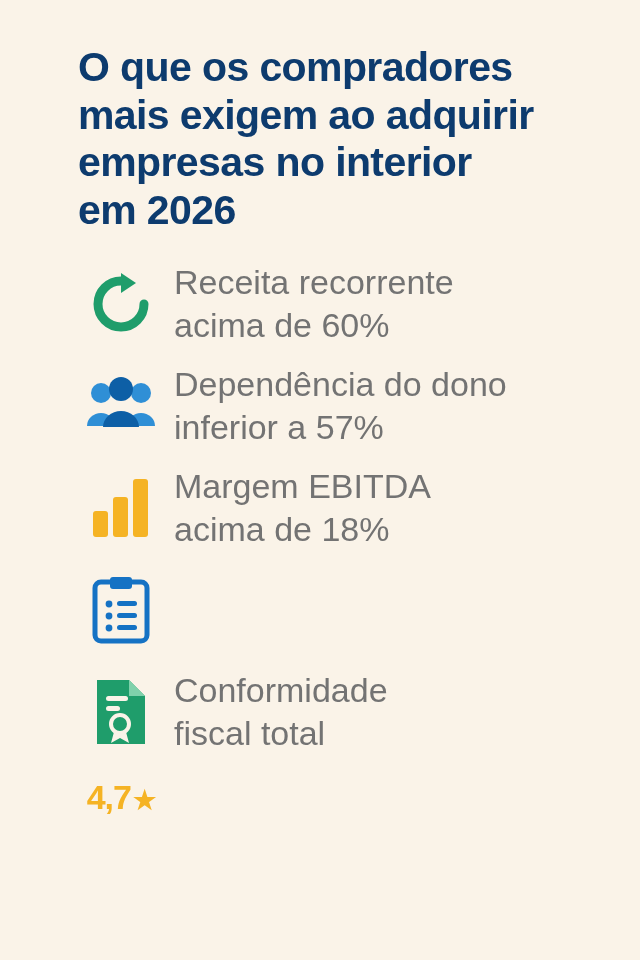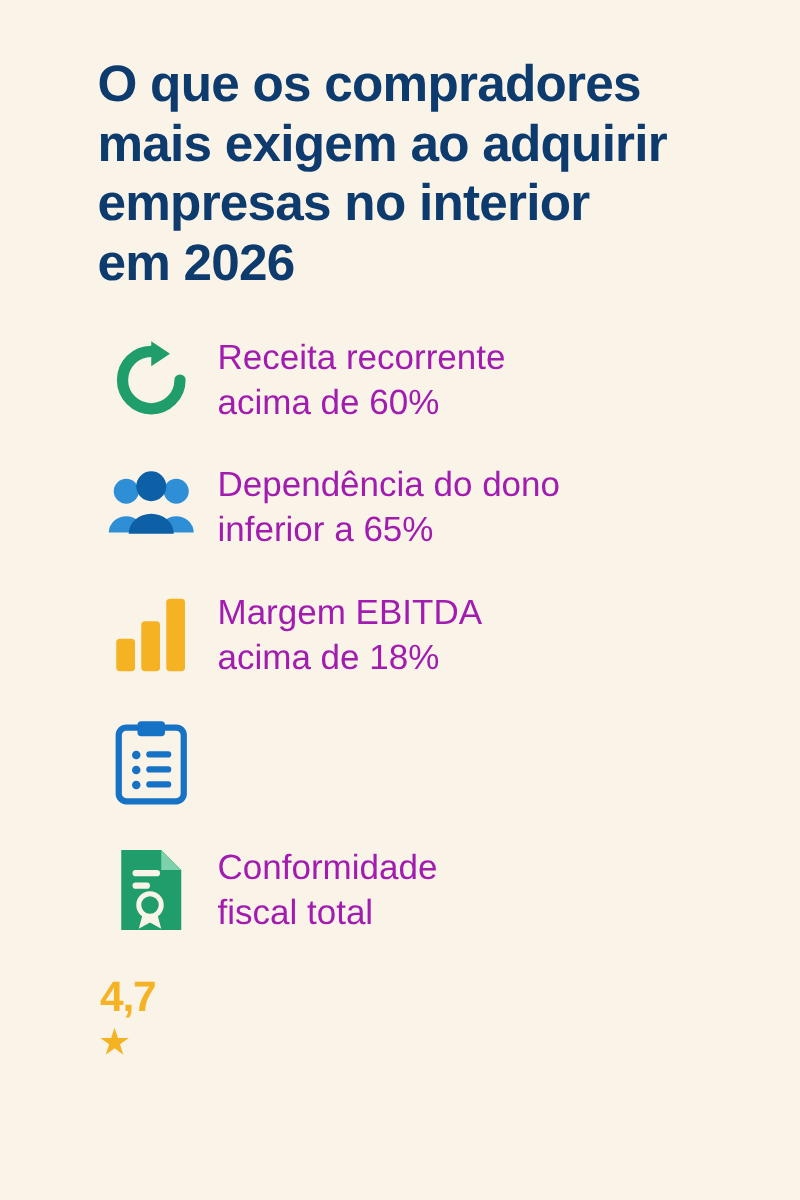--- a/index.html
+++ b/index.html
@@ -40,25 +40,24 @@
     min-height: 88px;
     margin-bottom: 14px;
   }
   .icon-box {
     width: 86px;
     min-width: 86px;
     height: 72px;
     display: flex;
     align-items: center;
     justify-content: center;
-    flex-direction: column;
   }
   .item-label {
-    color: #a21caf;
-    font-size: 28px;
+    color: #737373;
+    font-size: 34px;
     line-height: 1.28;
     font-weight: normal;
     white-space: pre-line;
     padding-left: 10px;
   }
   .rating-icon {
     display: flex;
     align-items: baseline;
     justify-content: center;
     color: #f5b324;
@@ -99,21 +98,21 @@
         <svg width="72" height="60" viewBox="0 0 72 60" aria-hidden="true">
           <circle cx="16" cy="17" r="10" fill="#2f8fd6"></circle>
           <path d="M2 50 a14 13 0 0 1 28 0 z" fill="#2f8fd6"></path>
           <circle cx="56" cy="17" r="10" fill="#2f8fd6"></circle>
           <path d="M42 50 a14 13 0 0 1 28 0 z" fill="#2f8fd6"></path>
           <circle cx="36" cy="13" r="12" fill="#0d5fa6"></circle>
           <path d="M18 51 a18 16 0 0 1 36 0 z" fill="#0d5fa6"></path>
         </svg>
       </div>
       <div class="item-label">Dependência do dono
-inferior a 65%</div>
+inferior a 57%</div>
     </div>
 
     <div class="item">
       <div class="icon-box">
         <svg width="64" height="62" viewBox="0 0 64 62" aria-hidden="true">
           <rect x="4" y="34" width="15" height="26" rx="3" fill="#f5b324"></rect>
           <rect x="24" y="20" width="15" height="40" rx="3" fill="#f5b324"></rect>
           <rect x="44" y="2" width="15" height="58" rx="3" fill="#f5b324"></rect>
         </svg>
       </div>

